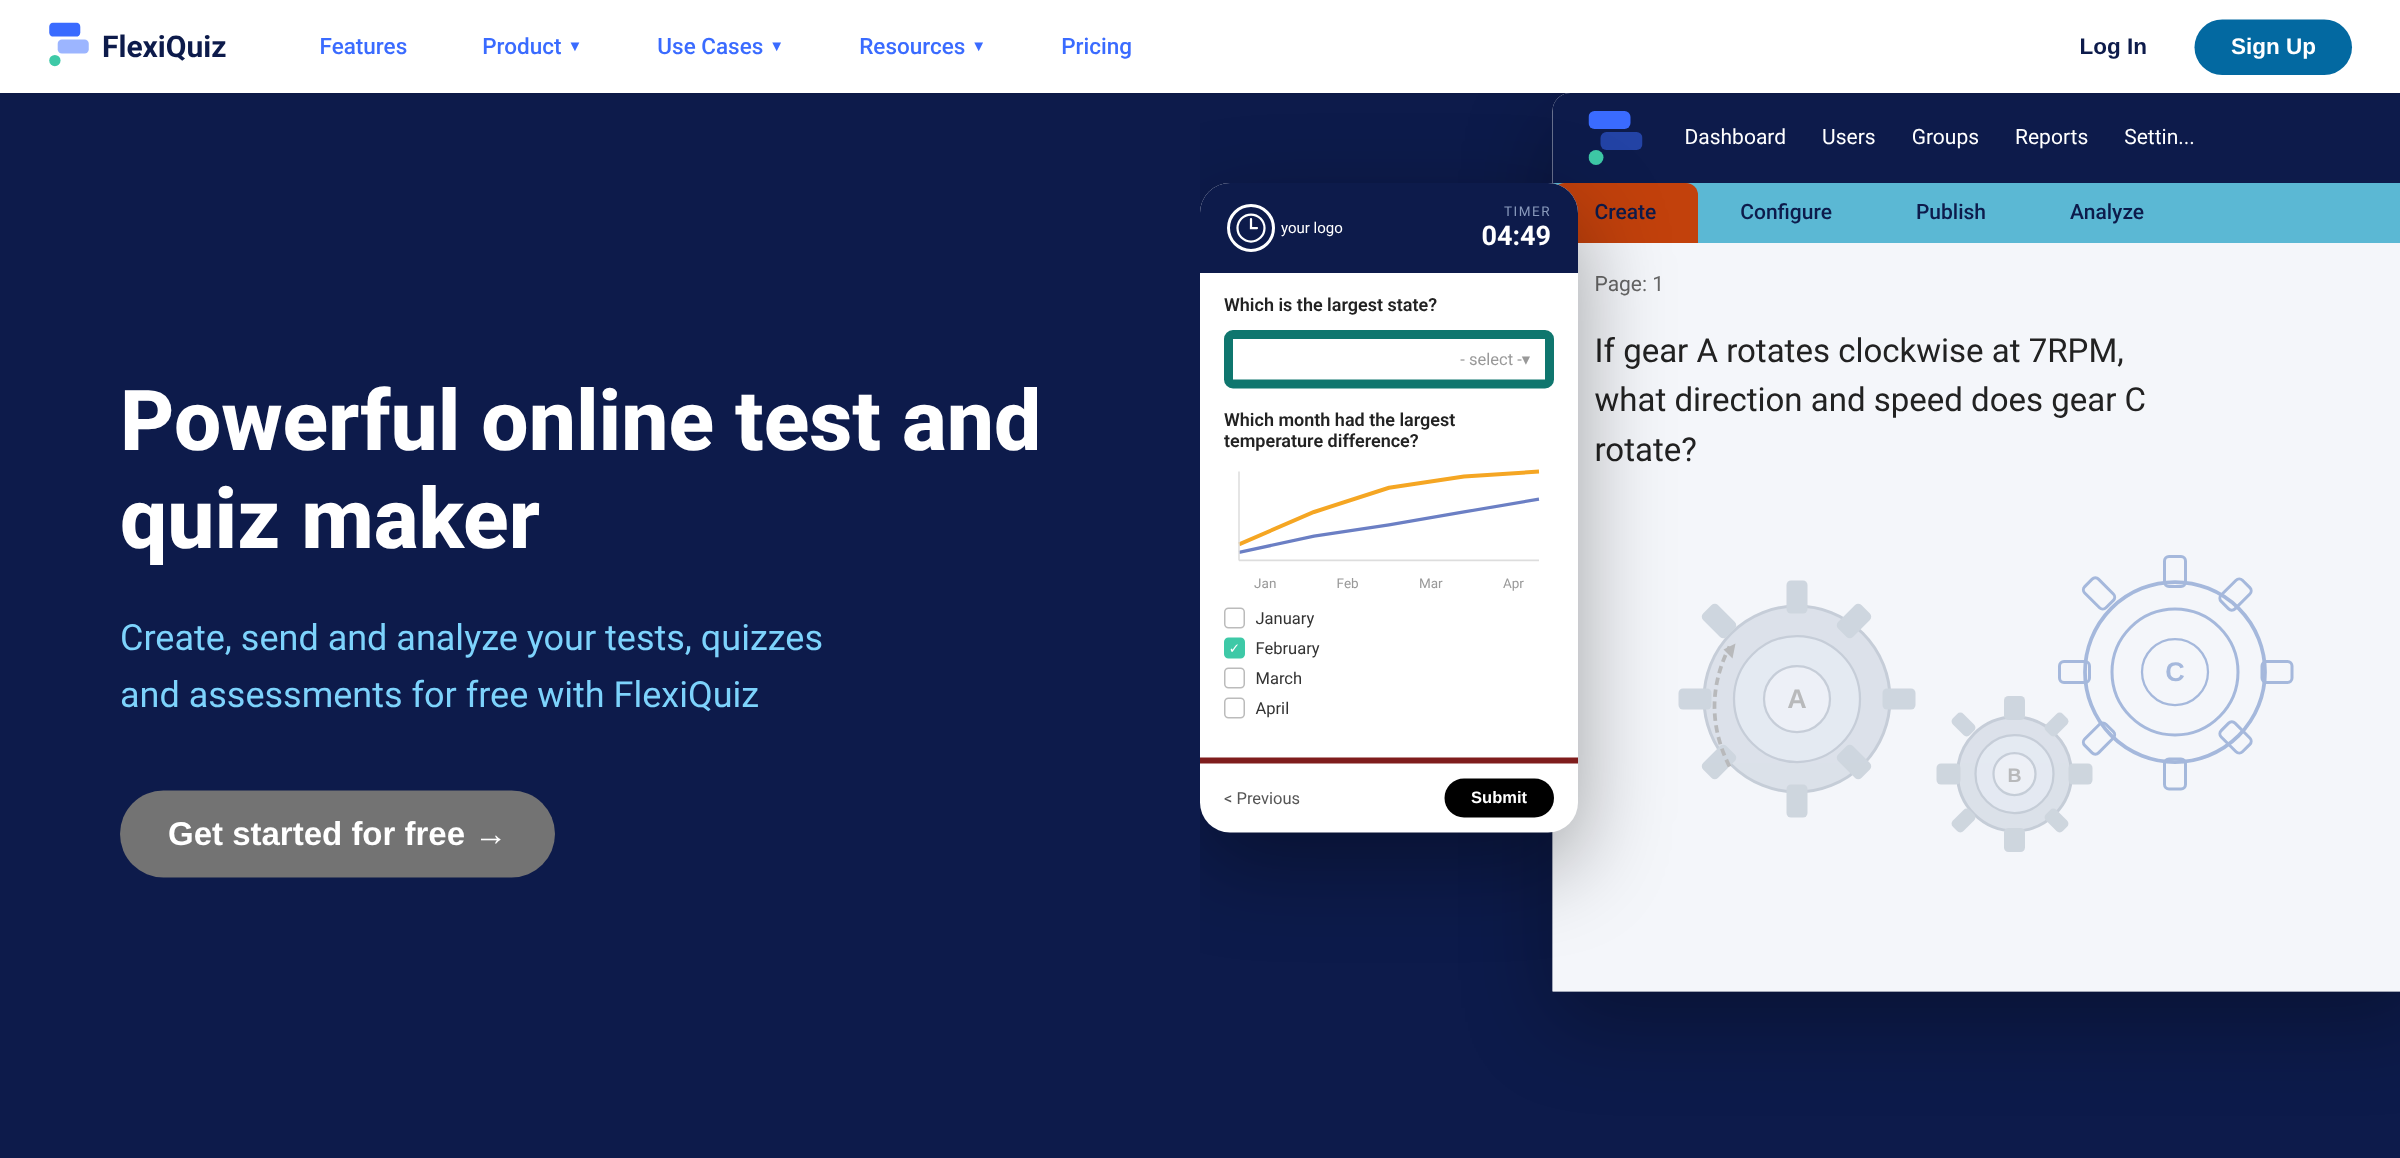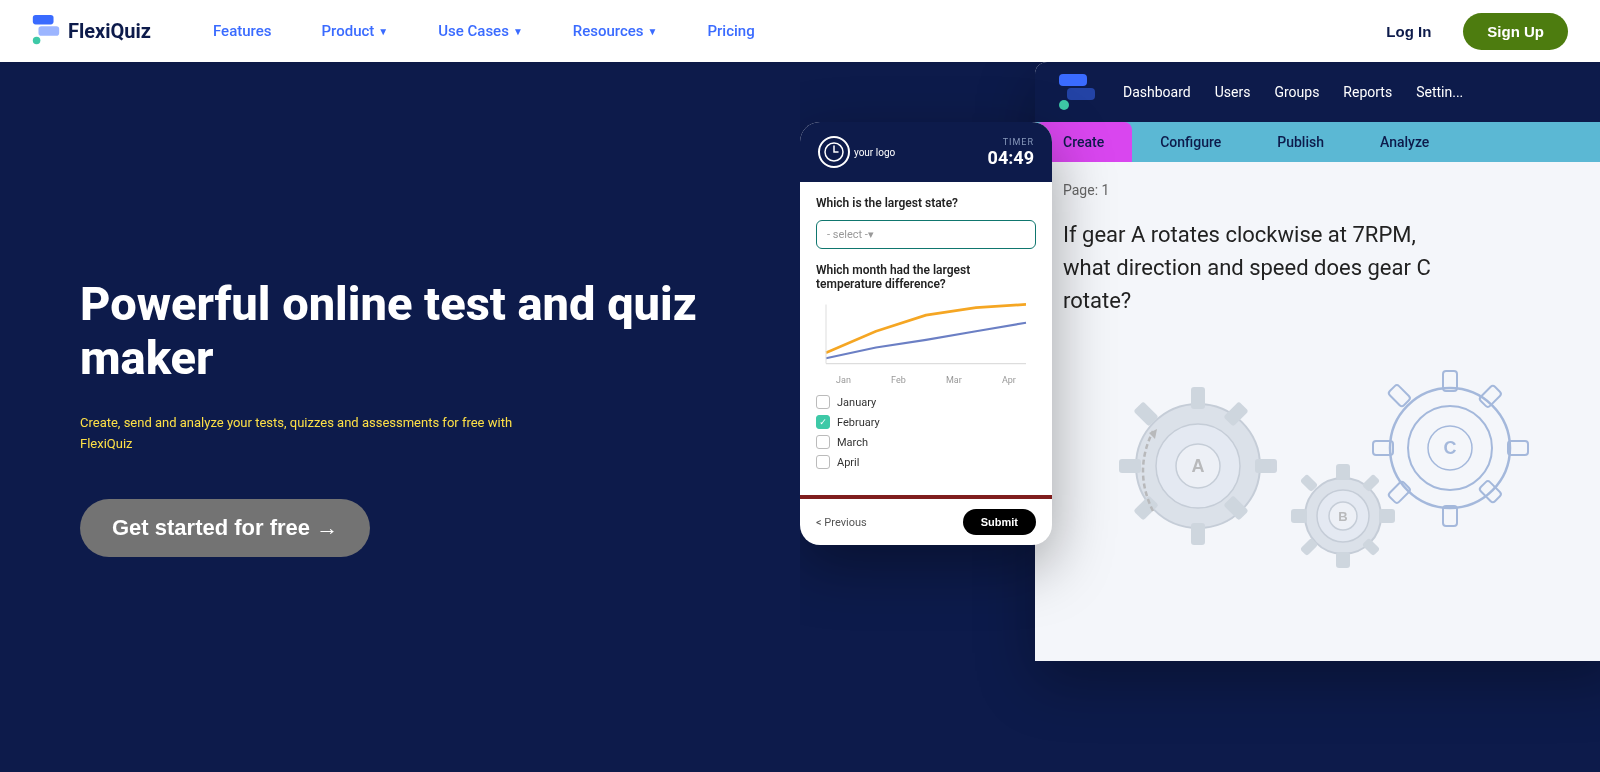--- a/index.html
+++ b/index.html
@@ -23,44 +23,44 @@
     }
     .nav-link.pricing { color: #3a6bff; }
     .nav-link .chevron { font-size: 10px; color: #3a6bff; }
     .nav-actions { display: flex; align-items: center; gap: 16px; }
     .login-btn {
       font-size: 15px; font-weight: 600; color: #0d1b4b;
       text-decoration: none; padding: 8px 16px; cursor: pointer;
       background: none; border: none;
     }
     .signup-btn {
-      background: #4d7c0f; color: #fff; border: none; border-radius: 50px;
+      background: #0369a1; color: #fff; border: none; border-radius: 50px;
       padding: 10px 24px; font-size: 15px; font-weight: 600; cursor: pointer;
     }
 
     
     .hero {
       margin-top: 62px;
       background: #0d1b4b;
       min-height: 710px;
       display: flex;
       position: relative;
       overflow: hidden;
     }
     .hero-left {
       flex: 0 0 50%;
       padding: 80px 48px 80px 80px;
       display: flex; flex-direction: column; justify-content: center;
     }
     .hero-title {
-      font-size: 47px; font-weight: 800; color: #fff;
+      font-size: 56px; font-weight: 800; color: #fff;
       line-height: 1.15; margin-bottom: 28px;
     }
     .hero-subtitle {
-      font-size: 13px; color: #fde047; line-height: 1.6;
+      font-size: 24px; color: #7dd3fc; line-height: 1.6;
       margin-bottom: 44px; max-width: 480px;
     }
     .cta-btn {
       display: inline-flex; align-items: center; gap: 10px;
       background: #737373; color: #fff; border: none; border-radius: 50px;
       padding: 16px 32px; font-size: 22px; font-weight: 600; cursor: pointer;
       width: fit-content;
     }
 
     
@@ -92,23 +92,23 @@
       border: 2px solid #fff; display: flex; align-items: center; justify-content: center;
       color: #fff; font-size: 9px; text-align: center; line-height: 1.2;
     }
     .quiz-logo-text { color: #fff; font-size: 10px; }
     .quiz-timer { text-align: right; }
     .quiz-timer-label { color: #8899bb; font-size: 9px; letter-spacing: 1px; }
     .quiz-timer-value { color: #fff; font-size: 18px; font-weight: 700; }
     .quiz-body { padding: 14px 16px; }
     .quiz-question { font-size: 12px; color: #222; font-weight: 600; margin-bottom: 10px; }
     .quiz-select {
-      width: 100%; border: 1px solid #0f766e; border-radius: 6px;
+      width: 100%; border: 6px solid #0f766e; border-radius: 6px;
       padding: 7px 10px; font-size: 11px; color: #999; margin-bottom: 14px;
-      display: flex; justify-content: flex-start; align-items: center;
+      display: flex; justify-content: flex-end; align-items: center;
     }
     .quiz-question2 { font-size: 12px; color: #222; font-weight: 600; margin-bottom: 8px; }
     
     .mini-chart { height: 70px; position: relative; margin-bottom: 6px; }
     .mini-chart svg { width: 100%; height: 100%; }
     .chart-labels { display: flex; justify-content: space-around; font-size: 9px; color: #999; margin-bottom: 10px; }
     .quiz-checkboxes { display: flex; flex-direction: column; gap: 6px; margin-bottom: 12px; }
     .quiz-checkbox-item { display: flex; align-items: center; gap: 7px; font-size: 11px; color: #333; }
     .checkbox-box {
       width: 14px; height: 14px; border: 1.5px solid #bbb; border-radius: 3px;
@@ -148,21 +148,21 @@
     .dash-nav { display: flex; gap: 24px; }
     .dash-nav-item { color: #fff; font-size: 14px; font-weight: 400; cursor: pointer; }
     .dashboard-tabs {
       background: #5bb8d4;
       display: flex; gap: 0;
     }
     .dash-tab {
       padding: 12px 28px; font-size: 14px; font-weight: 500; cursor: pointer; color: #0d1b4b;
     }
     .dash-tab.active {
-      background: #d946ef; border-radius: 8px 8px 0 0;
+      background: #c2410c; border-radius: 8px 8px 0 0;
     }
     .dashboard-body { padding: 20px 28px; background: #f4f6fa; min-height: 480px; }
     .page-label { font-size: 14px; color: #666; margin-bottom: 20px; }
     .quiz-question-main {
       font-size: 22px; color: #222; line-height: 1.5; margin-bottom: 44px; max-width: 380px;
     }
     
     .gears-container { position: relative; width: 100%; height: 280px; display: flex; align-items: center; justify-content: center; }
   </style>
 </head>

